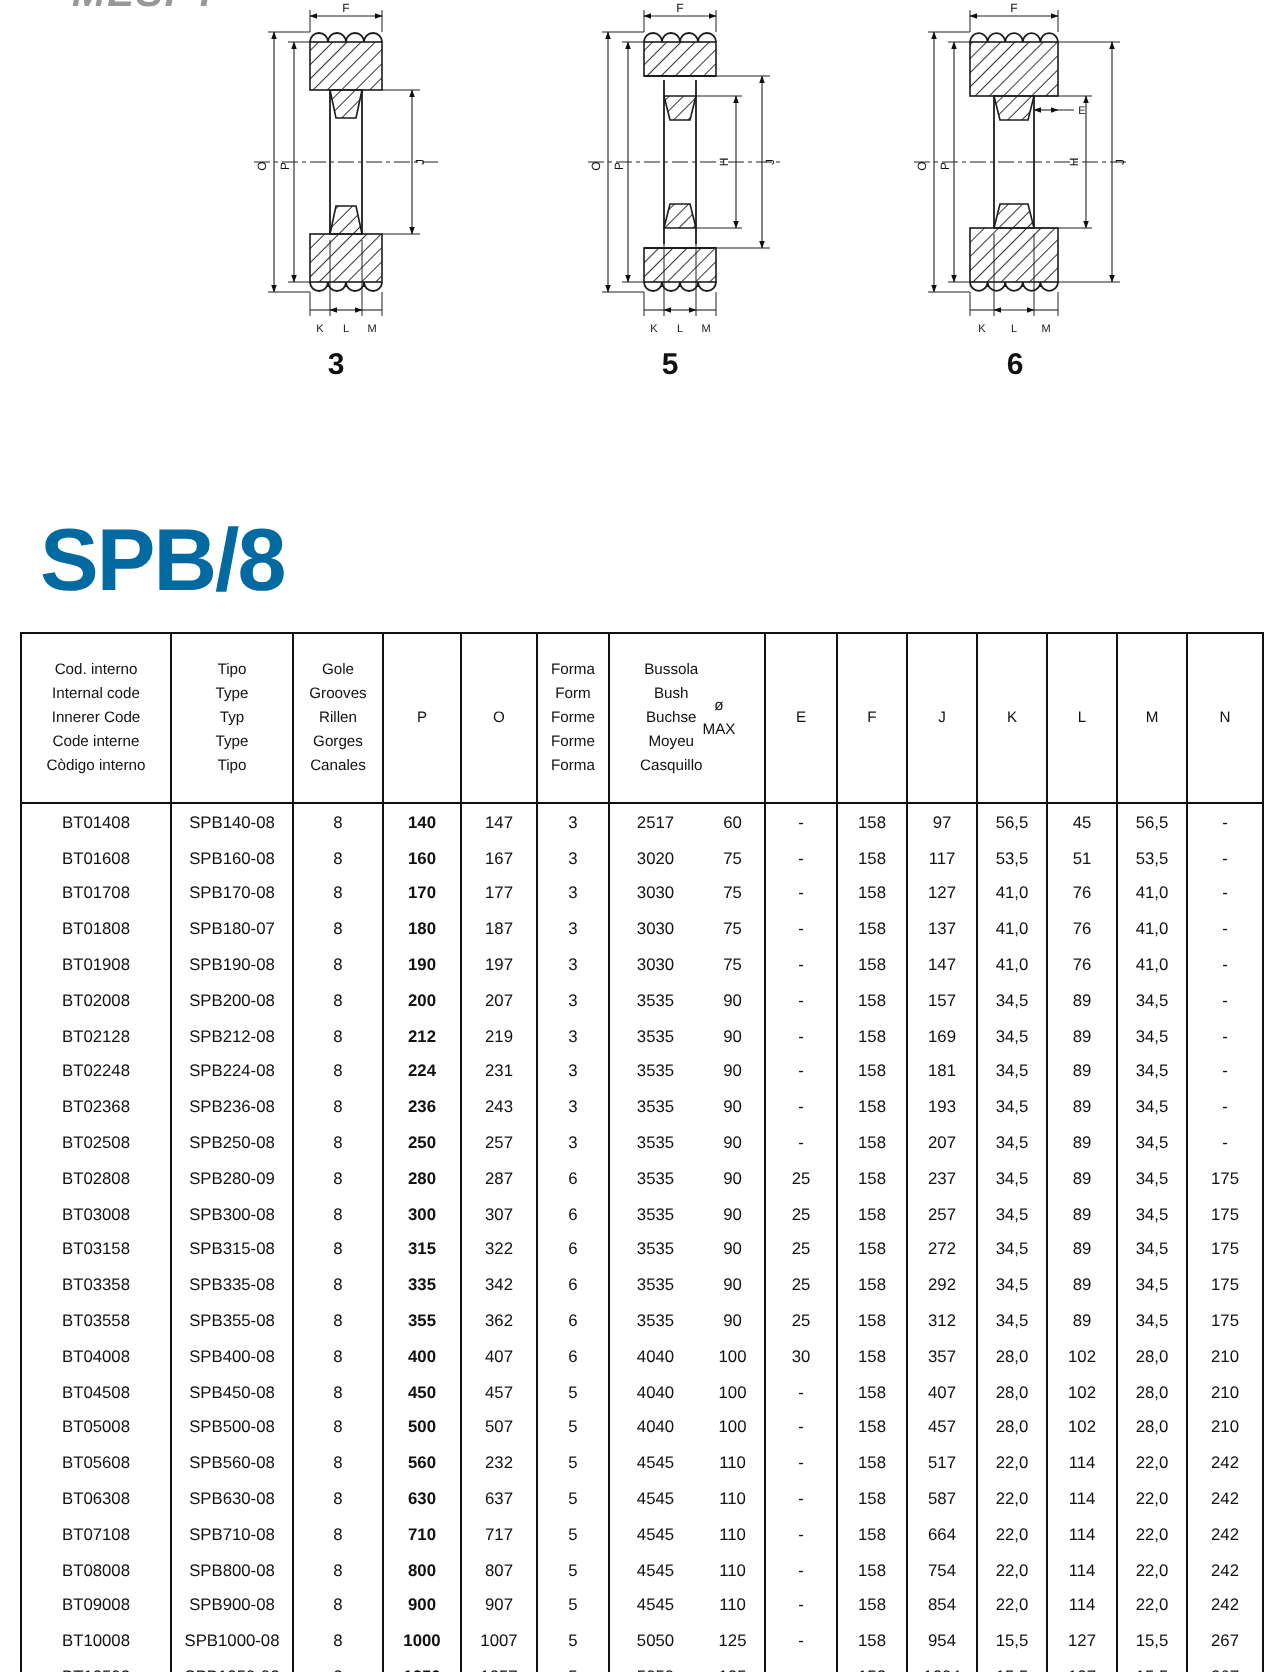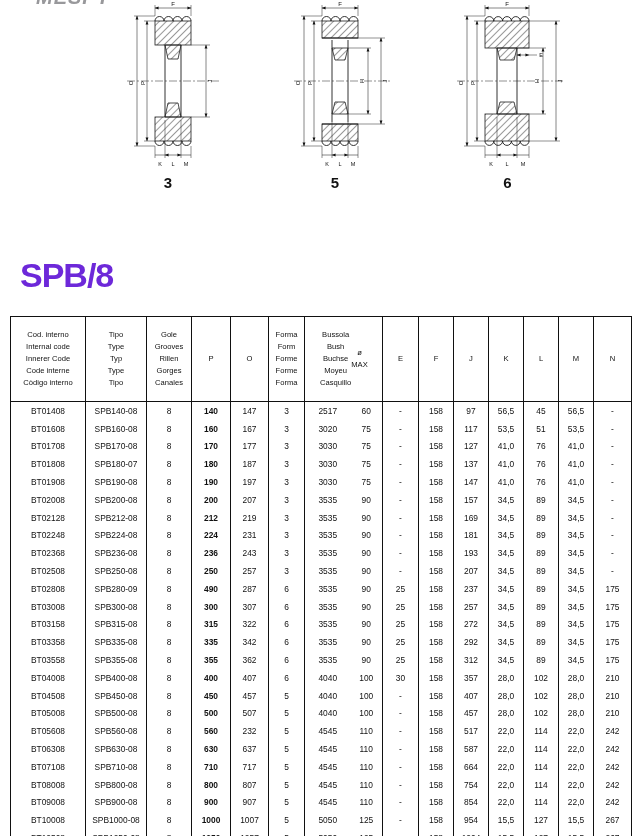--- a/index.html
+++ b/index.html
@@ -15,22 +15,22 @@
   .fig .cap{font-size:15px;font-weight:bold;margin-top:2px;}
   svg .ol{stroke:#1c1c1c;stroke-width:0.9;fill:none;}
   svg .hl{stroke:#1c1c1c;stroke-width:0.8;}
   svg .dl{stroke:#222;stroke-width:0.55;fill:none;}
   svg .xl{stroke:#222;stroke-width:0.5;}
   svg .cl{stroke:#222;stroke-width:0.5;stroke-dasharray:8 2 2 2;}
   svg text{font-family:"Liberation Sans",sans-serif;fill:#111;}
   svg .dt{font-size:6px;}
   svg .ds{font-size:5.5px;}
   
-  .title{position:absolute;left:20px;top:256px;font-size:34px;font-weight:800;
-         letter-spacing:-1px;color:#6d28d9;}
+  .title{position:absolute;left:20px;top:256px;font-size:44px;font-weight:800;
+         letter-spacing:-1px;color:#0369a1;}
   
   .twrap{position:absolute;left:10px;top:316px;}
   table.t{border-collapse:collapse;table-layout:fixed;width:621px;
           border:1.6px solid #111;border-bottom-width:3px;}
   .t th,.t td{border-right:1.1px solid #111;text-align:center;vertical-align:middle;
           padding:0 1px;overflow:hidden;}
   .t thead th{border-bottom:1.5px solid #111;height:68px;font-size:7.6px;font-weight:normal;
           line-height:12px;white-space:pre-line;}
   .t tbody td{height:17.8px;font-size:8.4px;white-space:nowrap;}
   .t td.bold{font-weight:bold;text-align:center;}
@@ -459,21 +459,21 @@
             <td>207</td>
             <td>34,5</td>
             <td>89</td>
             <td>34,5</td>
             <td>-</td>
           </tr>
           <tr>
             <td>BT02808</td>
             <td>SPB280-09</td>
             <td>8</td>
-            <td class="bold">490</td>
+            <td class="bold">280</td>
             <td>287</td>
             <td>6</td>
             <td class="nr">3535</td>
             <td>90</td>
             <td>25</td>
             <td>158</td>
             <td>237</td>
             <td>34,5</td>
             <td>89</td>
             <td>34,5</td>

